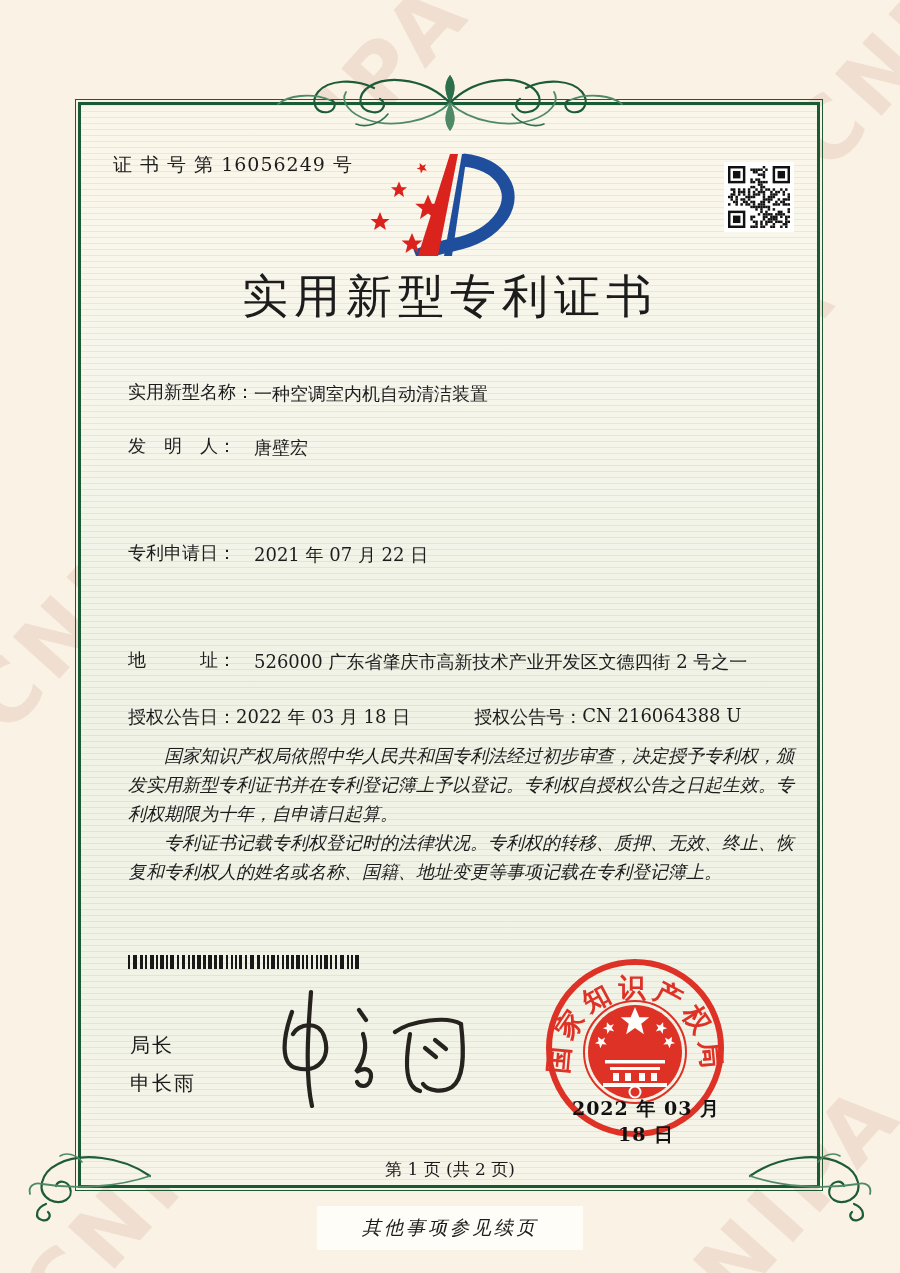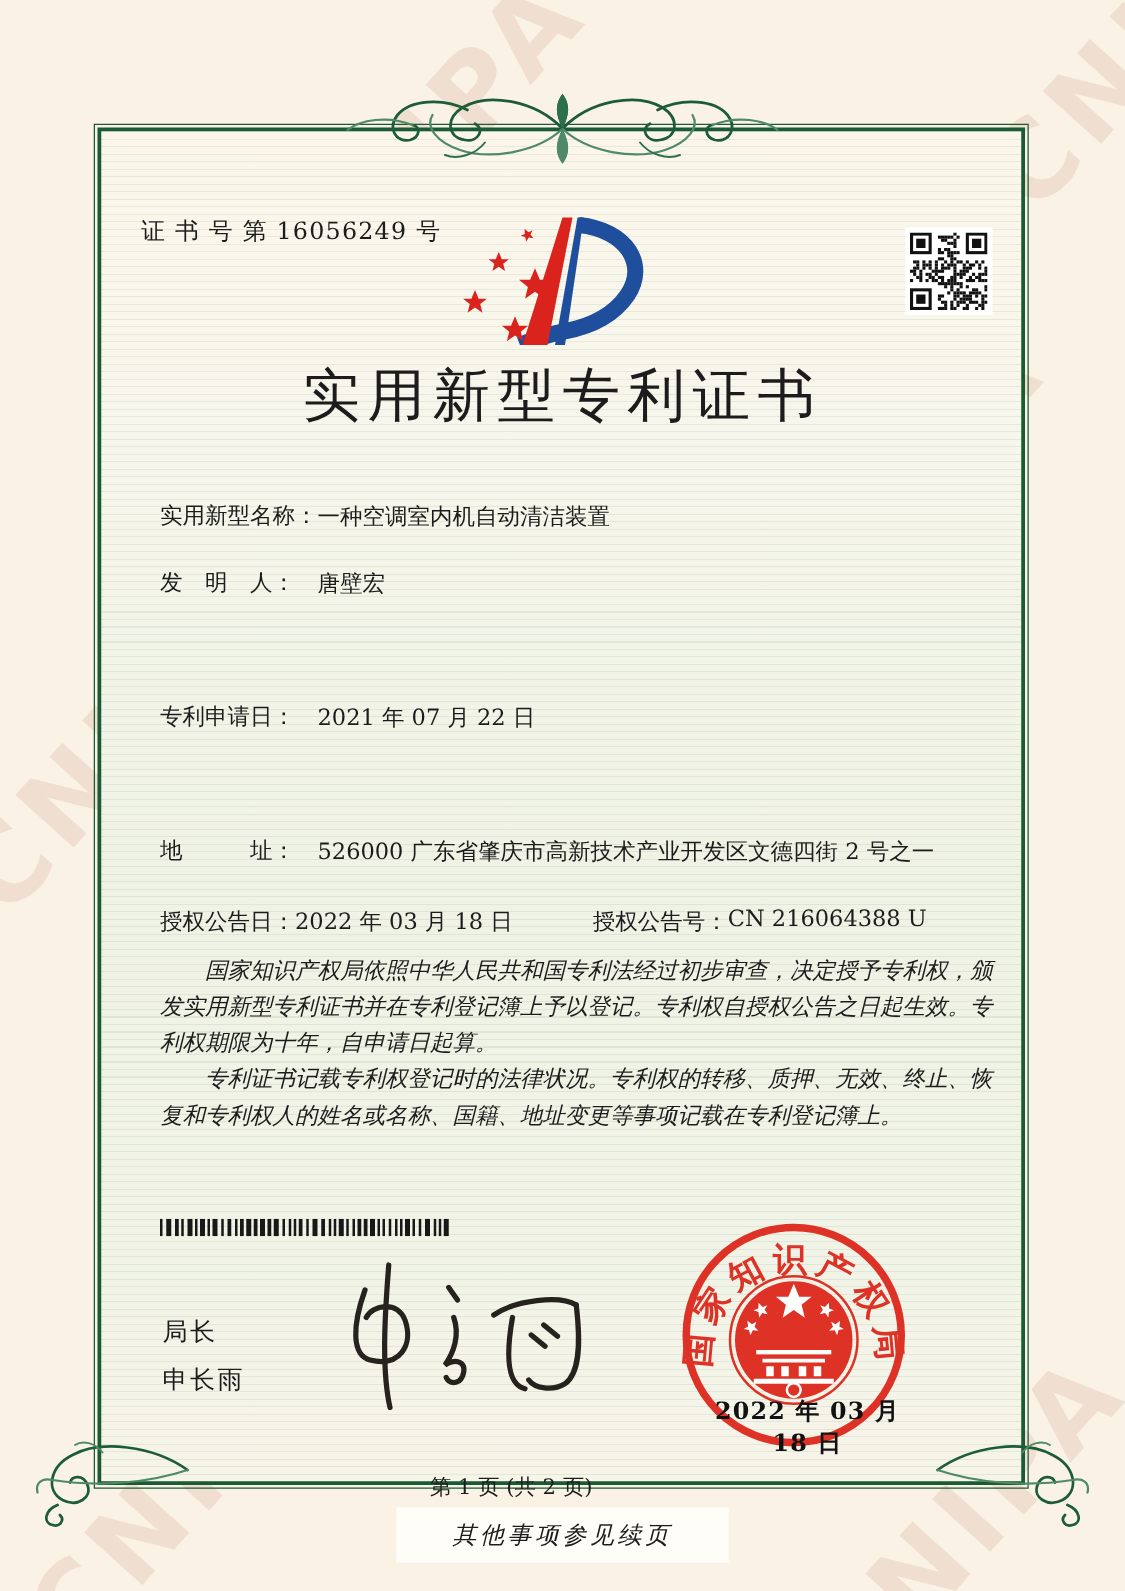--- a/index.html
+++ b/index.html
@@ -10,42 +10,42 @@
   .wm{position:absolute;font-family:"DejaVu Sans","Liberation Sans",sans-serif;
       font-weight:bold;font-size:86px;letter-spacing:8px;color:rgba(198,152,128,0.20);
       transform:rotate(-48deg);z-index:1;white-space:nowrap;user-select:none;}
   
   .frame{position:absolute;left:75px;top:99px;width:748px;height:1092px;
          border:1px solid #1a5a35;padding:2px;box-sizing:border-box;z-index:2;}
   .frame-inner{width:100%;height:100%;box-sizing:border-box;border:3px solid #1a5a35;
     background:
       repeating-linear-gradient(180deg, rgba(118,158,128,0.15) 0px, rgba(118,158,128,0.15) 1px, transparent 1px, transparent 6px),
       linear-gradient(180deg,#fcf6ea 0%,#f7f6ec 22%,#eff2e5 55%,#f1f3e7 82%,#f7f4e8 100%);}
-  .content{position:absolute;inset:0;z-index:3;margin-top:20px;}
+  .content{position:absolute;inset:0;z-index:3;}
   .cert-no{position:absolute;left:113px;top:152px;font-size:19px;letter-spacing:1px;}
   .logo{position:absolute;left:366px;top:150px;}
   .qr{position:absolute;left:724px;top:162px;background:#fff;padding:4px;}
   .title{position:absolute;left:0;width:900px;top:266px;text-align:center;
          font-size:46px;font-weight:normal;letter-spacing:6px;}
   .field{position:absolute;left:128px;font-size:18px;display:flex;align-items:flex-start;}
   .field .lab{display:inline-block;width:126px;flex:0 0 126px;letter-spacing:0px;}
   .field .val{display:inline-block;max-width:545px;line-height:27px;}
   .grant-row{position:absolute;left:128px;top:705px;font-size:18px;width:680px;display:flex;}
   .grant-no{margin-left:64px;}
   .body-text{position:absolute;left:128px;top:742px;width:668px;font-size:18px;
              line-height:29px;font-style:italic;font-family:Liberation Serif, serif;}
   .body-text p{margin:0;text-indent:2em;}
   .barcode{position:absolute;left:128px;top:955px;}
   .sig-title{position:absolute;left:130px;top:1032px;font-size:20px;letter-spacing:2px;}
   .sig-name{position:absolute;left:130px;top:1070px;font-size:20px;letter-spacing:2px;}
   .signature{position:absolute;left:262px;top:980px;}
   .seal{position:absolute;left:543px;top:956px;}
   .seal-date{position:absolute;left:556px;top:1096px;font-size:19px;font-weight:bold;
              letter-spacing:1px;color:#111;width:180px;text-align:center;}
-  .page-num{position:absolute;left:0;width:818px;top:1158px;text-align:center;font-size:17px;}
+  .page-num{position:absolute;left:0;width:900px;top:1158px;text-align:center;font-size:17px;}
   .cont-note{position:absolute;left:450px;top:1206px;transform:translateX(-50%);
              background:#fffdf7;padding:9px 45px;font-size:19px;font-style:italic;
              letter-spacing:3px;white-space:nowrap;z-index:4;}
   .flourish{position:absolute;z-index:4;}
 </style>
 </head>
 <body>
 
 <div class="page">
 

